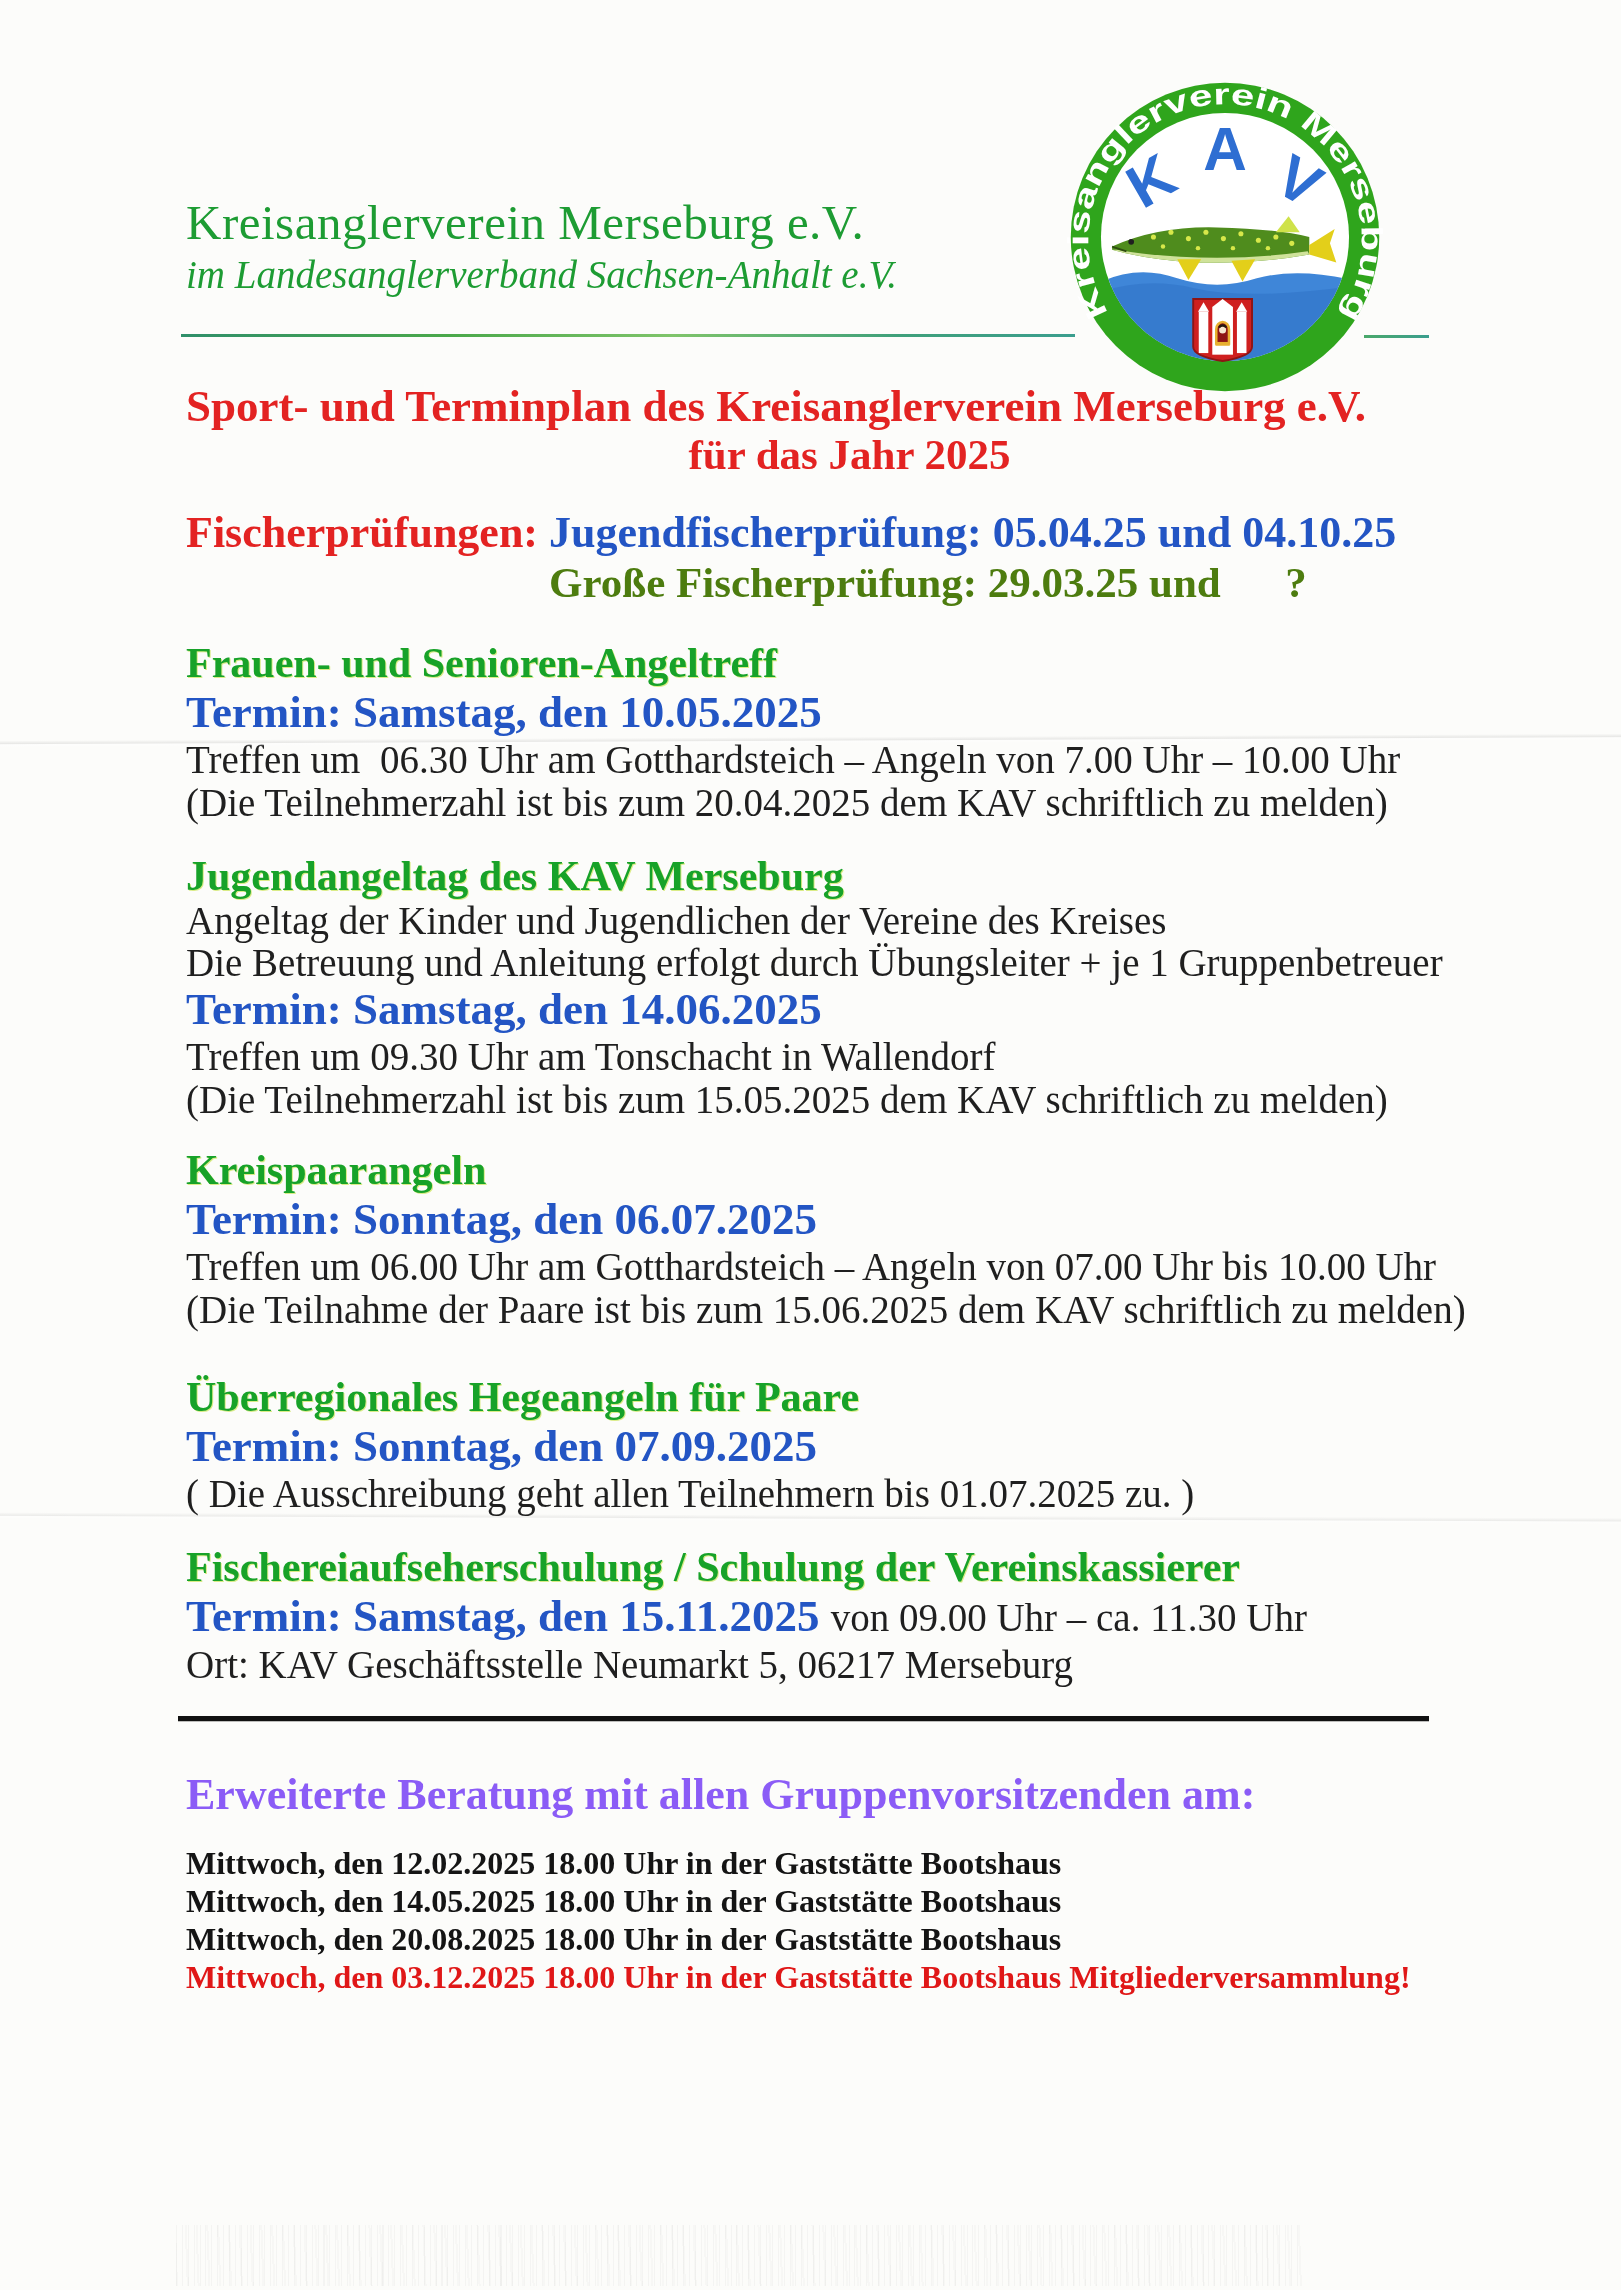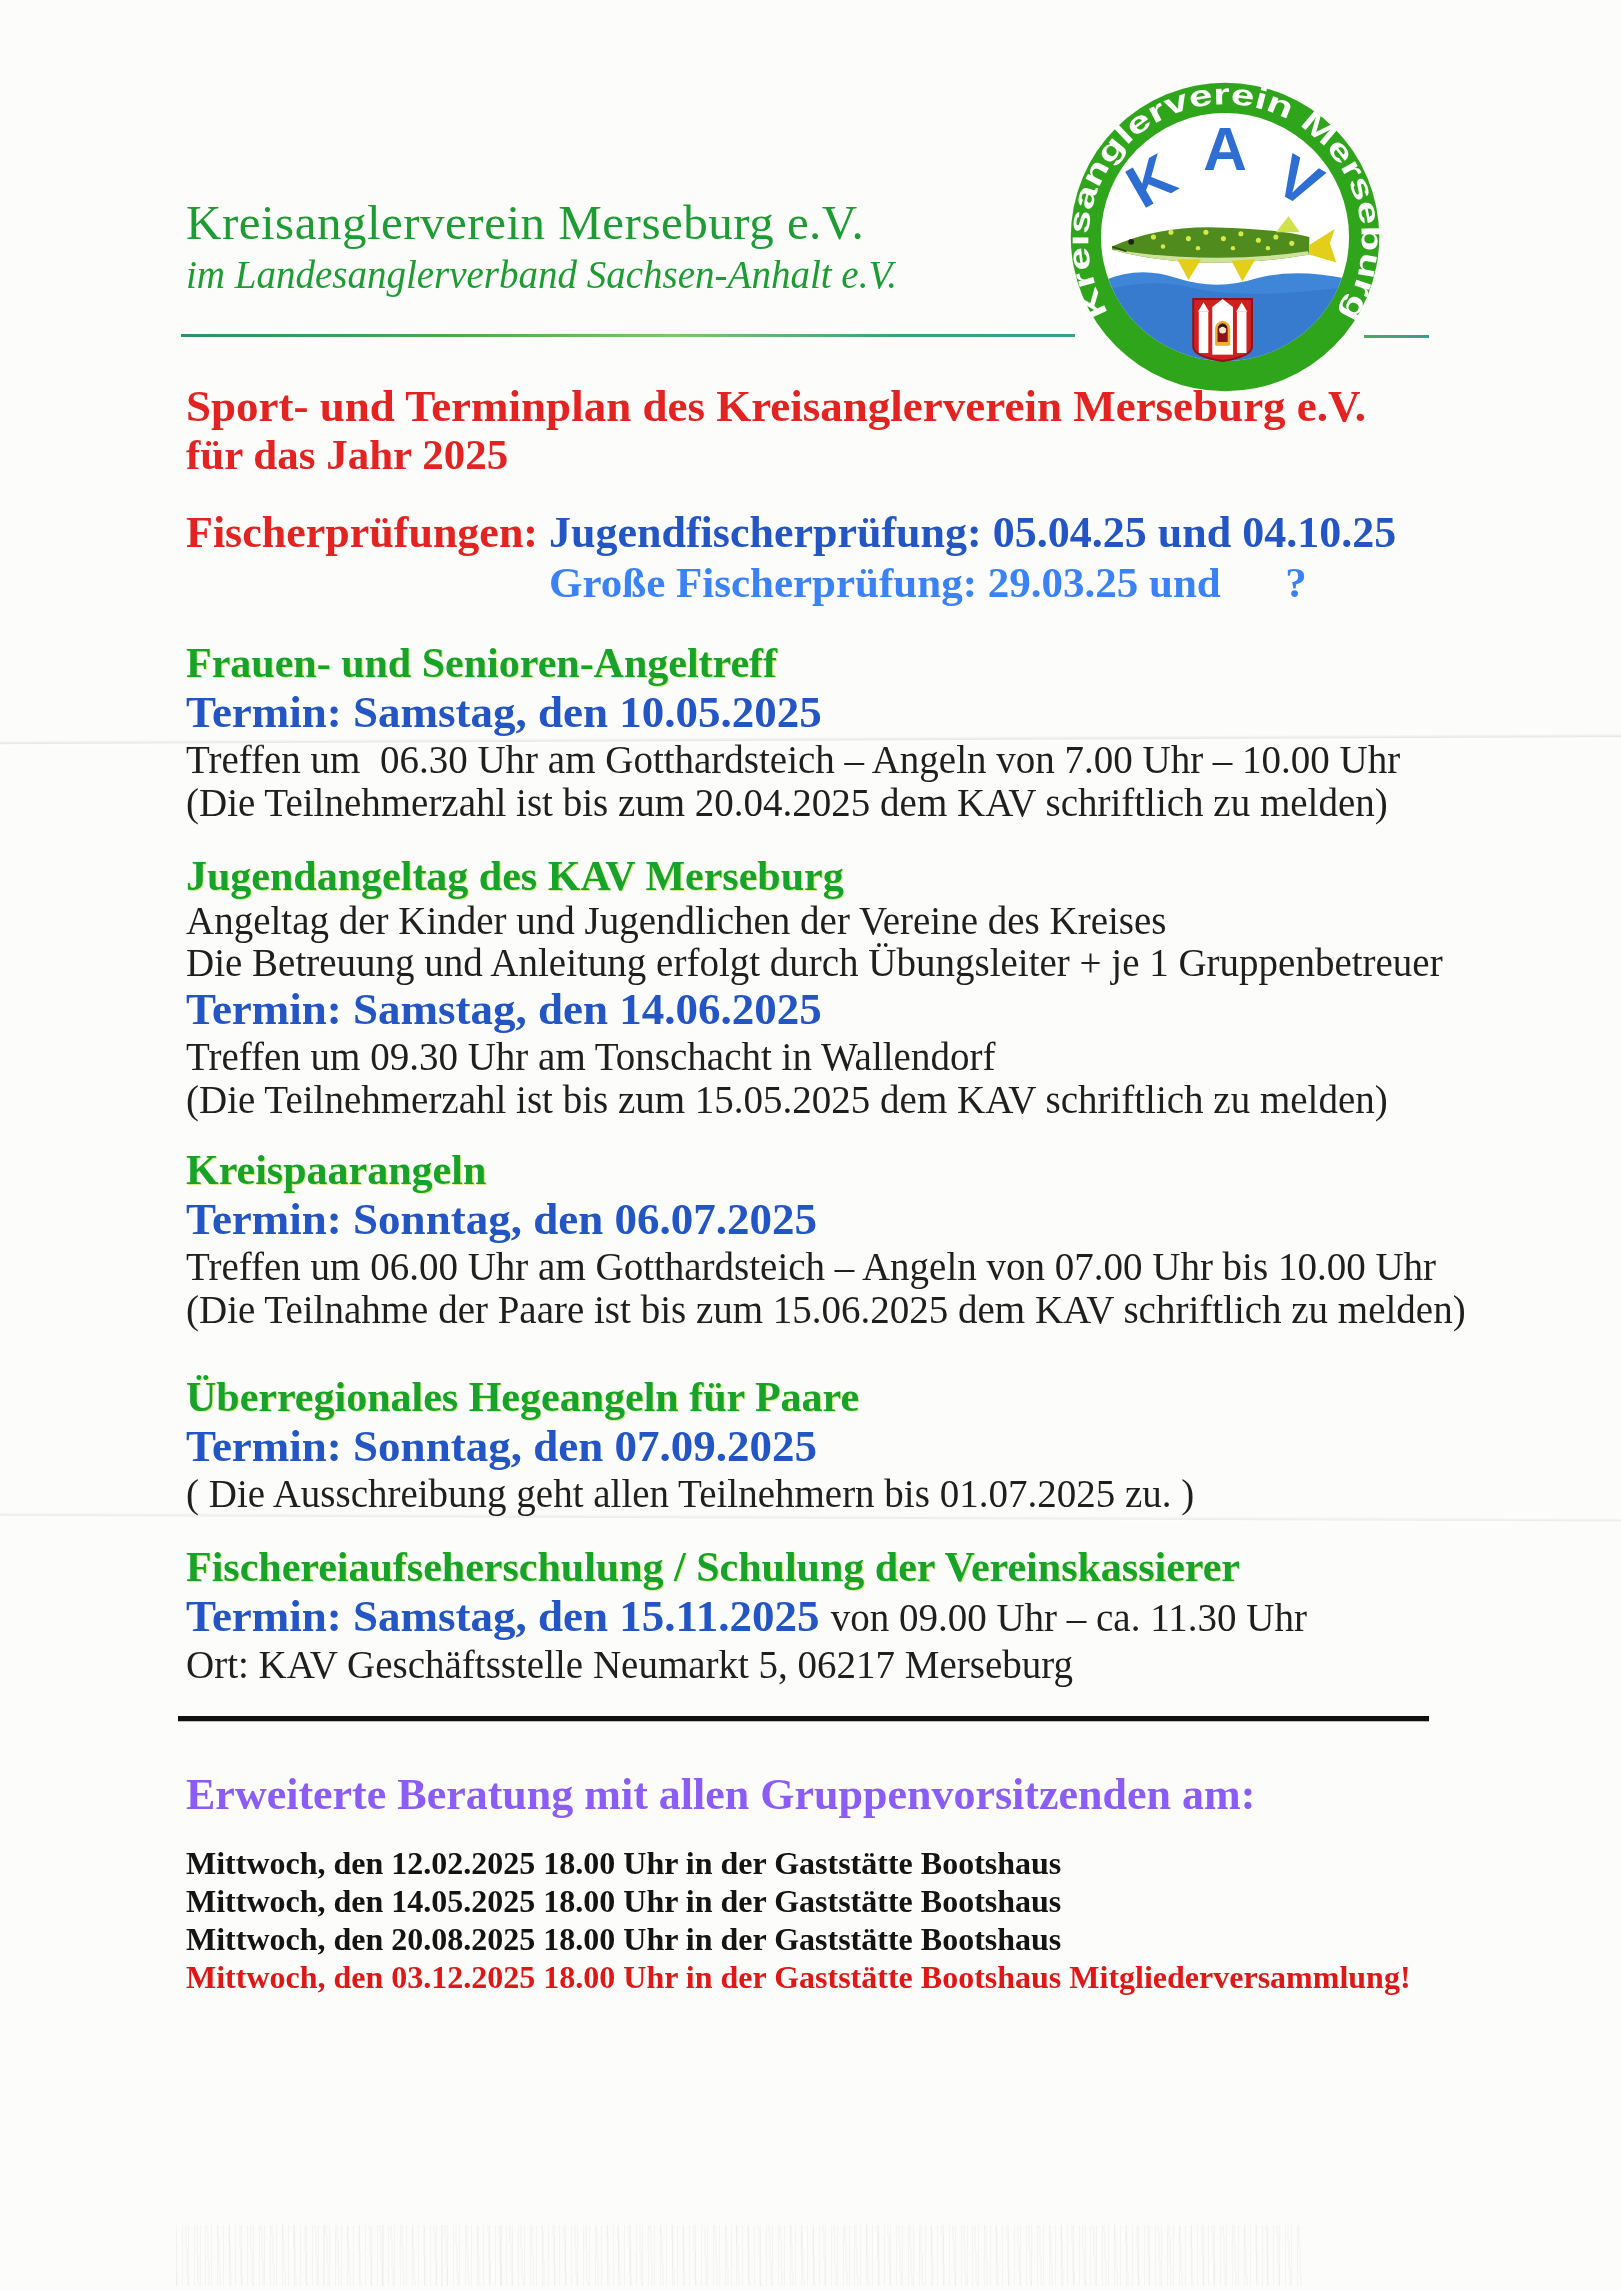--- a/index.html
+++ b/index.html
@@ -19,27 +19,27 @@
   .org-name{font-size:49px;line-height:57px;color:#1d9c33;letter-spacing:0.5px;}
   .org-sub{font-size:39px;line-height:47px;color:#1d9c33;font-style:italic;}
   .rule-green{position:absolute;left:181px;top:334px;width:894px;height:2.9px;
     background:linear-gradient(90deg,#2f8f6a,#4aa84a 30%,#7fc46a 55%,#3fa07a 80%,#3b9e8e);}
   .rule-green-dash{position:absolute;left:1364px;top:335px;width:65px;height:2.9px;
     background:linear-gradient(90deg,#4aa86a,#3b9e8e);}
   .logo{position:absolute;left:1066px;top:78px;width:318px;height:318px;}
 
   
   .doc-title{margin-top:84px;font-size:45px;line-height:49px;font-weight:bold;color:#e32322;}
-  .doc-title2{font-size:43px;line-height:47px;font-weight:bold;color:#e32322;}
+  .doc-title2{font-size:43px;line-height:47px;font-weight:bold;color:#e32322;text-align:center;}
 
   
   .exams{margin-top:29px;font-size:44px;line-height:51px;font-weight:bold;}
   .exams .red{color:#e32322;}
   .exams .blue{color:#2355c4;}
-  .exams2{font-size:43px;line-height:49px;font-weight:bold;color:#3b82f6;margin-left:363px;}
+  .exams2{font-size:43px;line-height:49px;font-weight:bold;color:#4d7c0f;margin-left:363px;}
 
   
   .sec-heading{font-size:42px;line-height:47px;font-weight:bold;color:#17a229;
     text-shadow:1px 1px 0 rgba(190,222,40,.55);}
   .sec-termin{font-size:45px;line-height:51px;font-weight:bold;color:#2355c4;}
   .sec-termin .suffix{font-weight:normal;color:#1f1f1f;font-size:39px;}
   .sec-body{font-size:39px;line-height:43px;color:#1f1f1f;}
   .sec-intro{font-size:39px;line-height:42px;color:#1f1f1f;}
   .mt-s1{margin-top:33px;} .mt-s2{margin-top:29px;} .mt-s3{margin-top:26px;}
   .mt-s4{margin-top:43px;} .mt-s5{margin-top:29px;}

